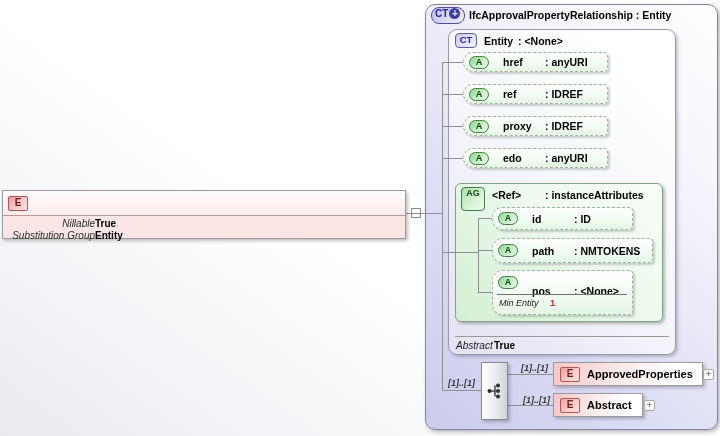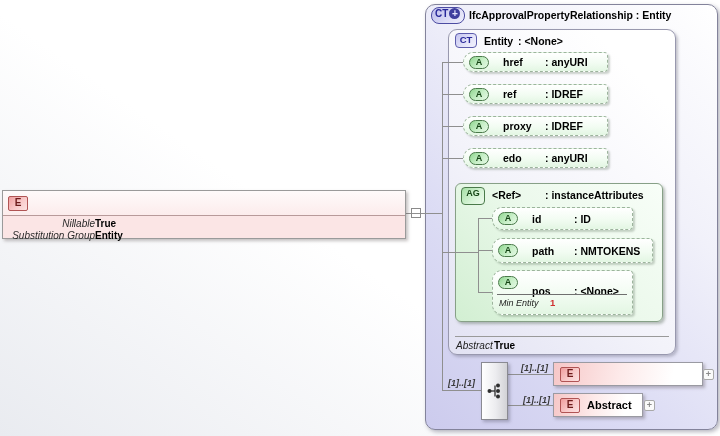--- a/index.html
+++ b/index.html
@@ -64,21 +64,21 @@
     width:20px; height:15px; border:1px solid #b05454; border-radius:2px;
     background:linear-gradient(135deg,#f09e9e 0%,#f9caca 55%,#fce2e2 100%);
     font-weight:bold; font-size:10px; color:#6e1c1c;
   }
   .badge-a{
     width:20px; height:13px; border:1px solid #4a7a4a; border-radius:7px;
     background:linear-gradient(135deg,#8fd68f 0%,#c8efc8 55%,#e6f9e6 100%);
     font-weight:bold; font-size:9px; color:#154515;
   }
   .badge-ag{
-    width:24px; height:18px; border:1px solid #4a7a4a; border-radius:4px;
+    width:24px; height:24px; border:1px solid #4a7a4a; border-radius:4px;
     background:linear-gradient(135deg,#a5e0a5 0%,#d8f4d8 60%,#eefaee 100%);
     font-weight:bold; font-size:9px; color:#154515;
   }
   .badge-ct{
     width:22px; height:15px; border:1px solid #5c5cac; border-radius:4px;
     background:linear-gradient(135deg,#c6c6f0 0%,#e4e4f9 60%,#f2f2fd 100%);
     font-weight:bold; font-size:9.5px; color:#29299a;
   }
   .badge-ctplus{
     left:431px; top:7px; width:34px; height:17px;
@@ -234,20 +234,21 @@
       <line x1="9" y1="3.5" x2="9" y2="14.5" stroke="#2e2e2e" stroke-width="1.3"></line>
       <circle cx="3.5" cy="9" r="2" fill="#2e2e2e"></circle>
       <circle cx="12" cy="3.5" r="2" fill="#2e2e2e"></circle>
       <circle cx="12" cy="9" r="2" fill="#2e2e2e"></circle>
       <circle cx="12" cy="14.5" r="2" fill="#2e2e2e"></circle>
     </svg>
   </div>
 
   <div class="child-elem" style="left:553px; top:362px; width:150px; height:24px;">
     <span class="badge badge-e">E</span>
+    <span class="child-name">ApprovedProperties</span>
   </div>
   <div class="expand-btn" style="left:703px; top:369px;">+</div>
 
   <div class="child-elem" style="left:553px; top:393px; width:90px; height:24px;">
     <span class="badge badge-e">E</span>
     <span class="child-name">Abstract</span>
   </div>
   <div class="expand-btn" style="left:644px; top:400px;">+</div>
 
   <div class="abs g-elem">

